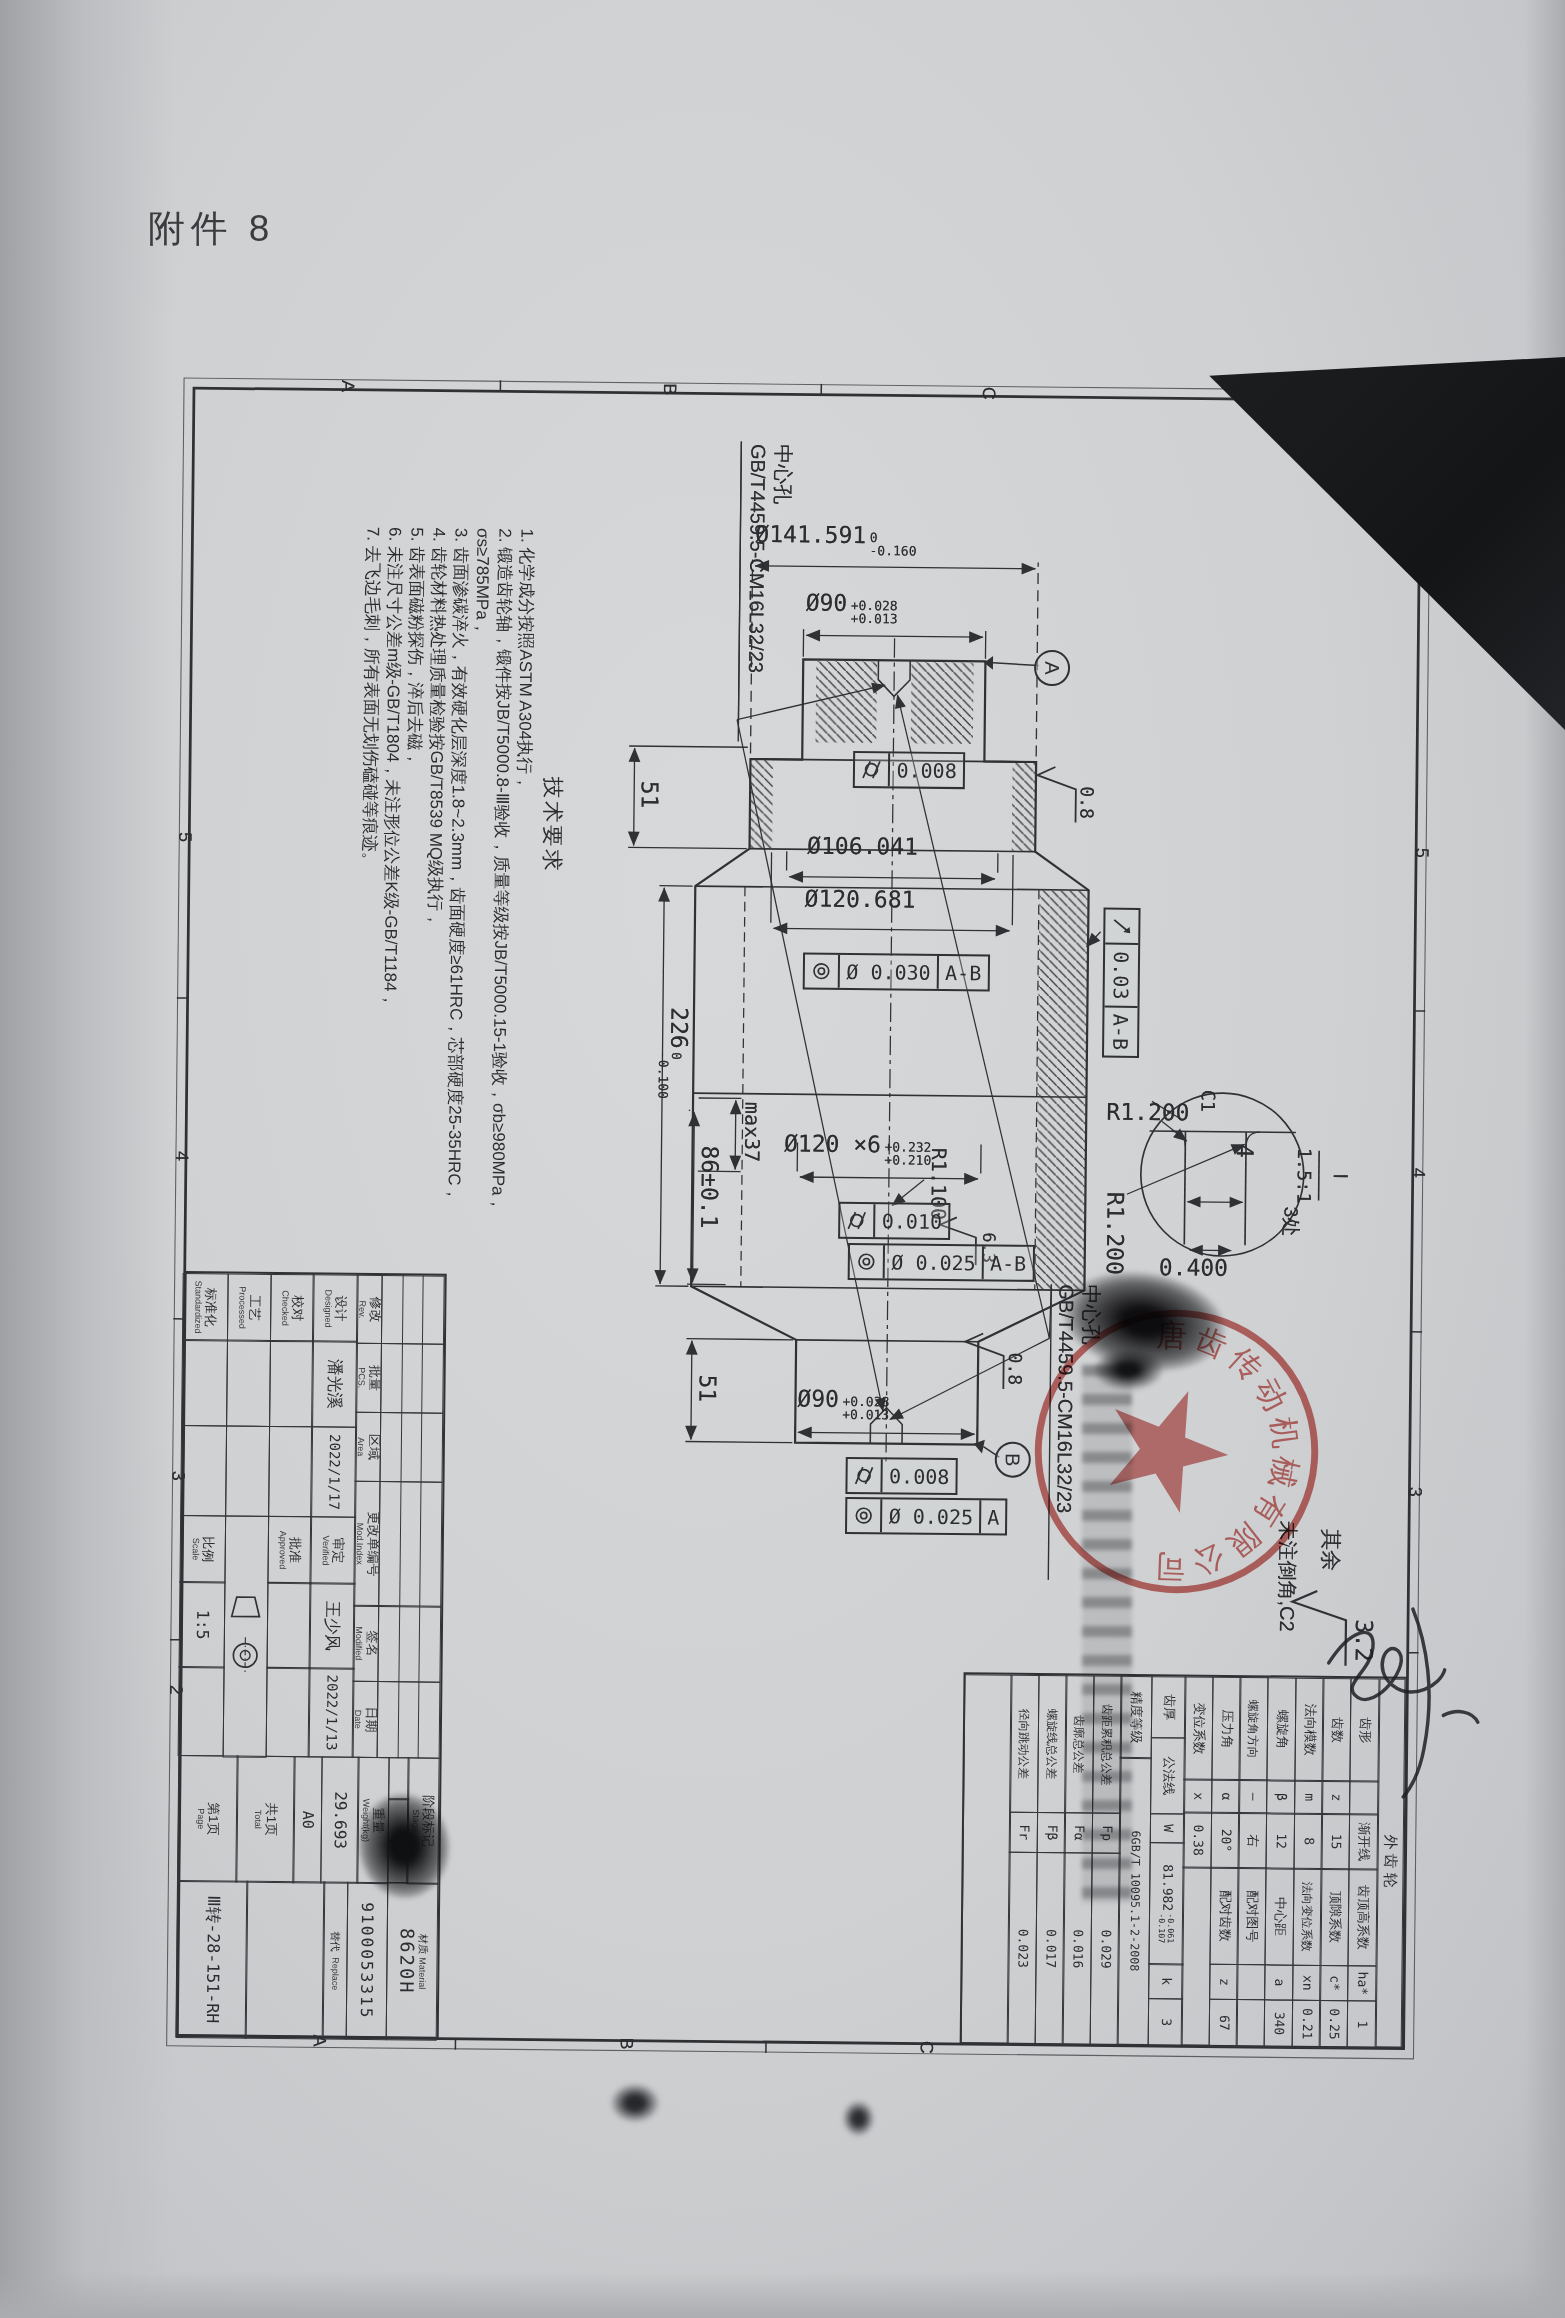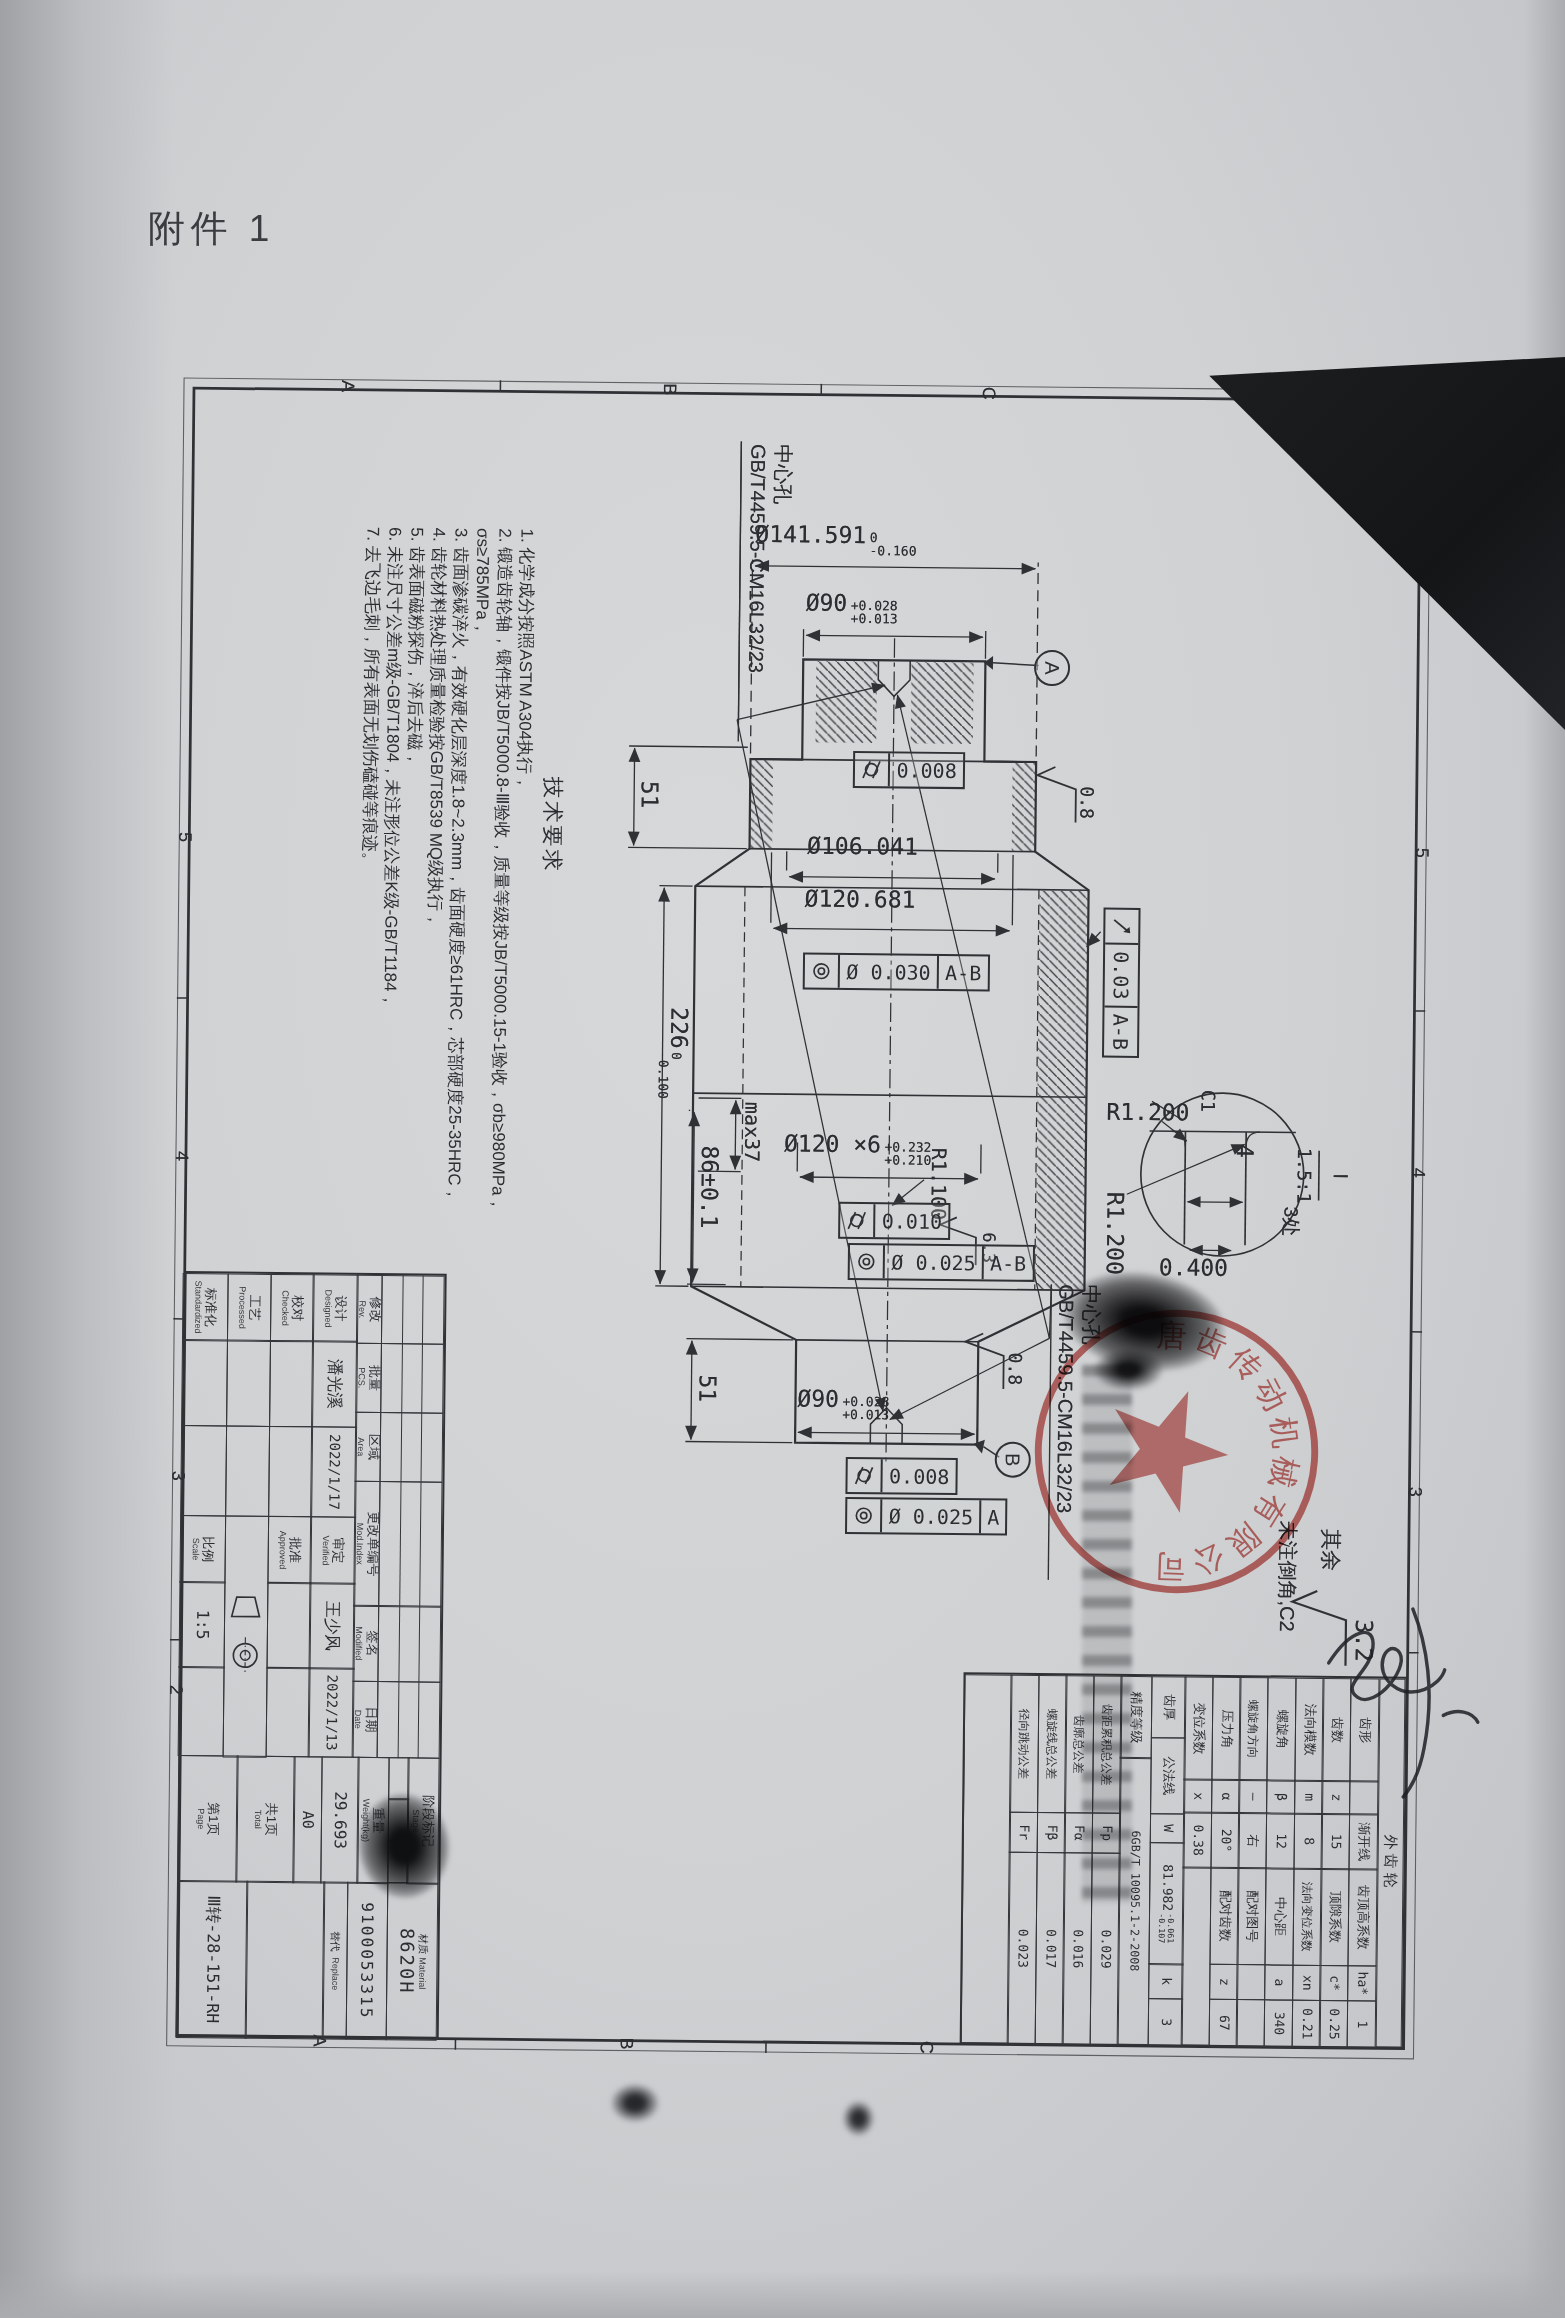--- a/index.html
+++ b/index.html
@@ -53,21 +53,21 @@
   .stamp{position:absolute;left:1021px;top:1296px;z-index:5;mix-blend-mode:multiply;}
   .sig{position:absolute;left:1308px;top:1580px;z-index:6;}
 </style>
 </head>
 <body>
 
 <div class="edgeL"></div>
 <div class="edgeR"></div>
 <div class="edgeB"></div>
 
-<div class="att">附件 1</div>
+<div class="att">附件 8</div>
 
 <div class="drawing">
 
   <svg class="lines" width="1670" height="1249" viewBox="0 0 2420 1810">
     <defs>
       <marker id="ar" viewBox="0 0 12 12" refX="11" refY="6" markerWidth="12" markerHeight="12" orient="auto-start-reverse">
         <path d="M0.5,1.5 L11.5,6 L0.5,10.5 z" fill="#303134"></path>
       </marker>
       <pattern id="hat" width="13" height="13" patternUnits="userSpaceOnUse" patternTransform="rotate(0)">
         <path d="M-2,15 L15,-2" stroke="#3a3b3e" stroke-width="1.8" fill="none"></path>

